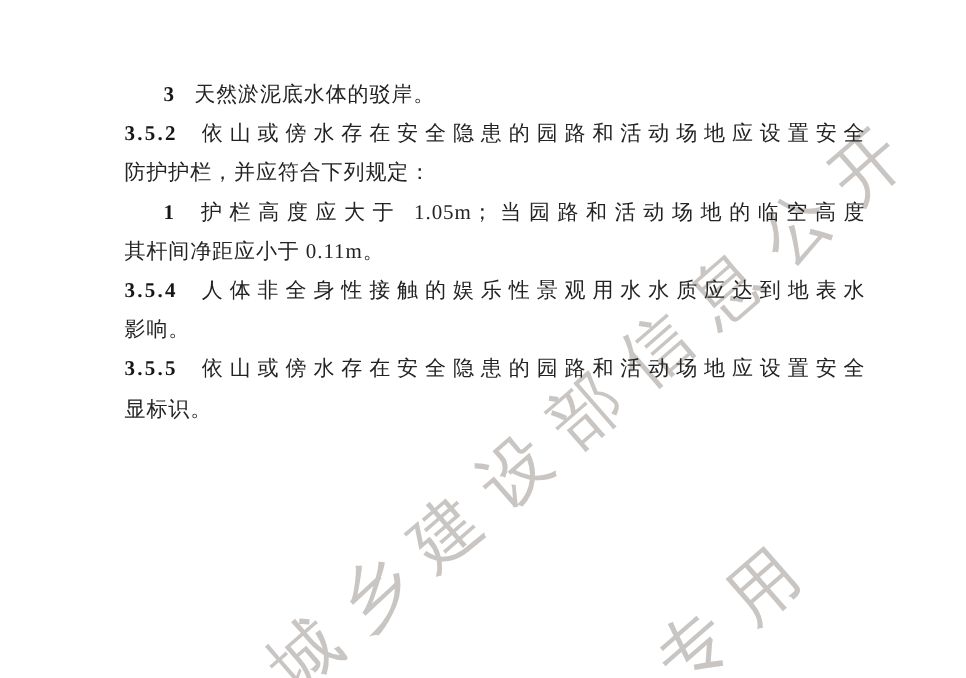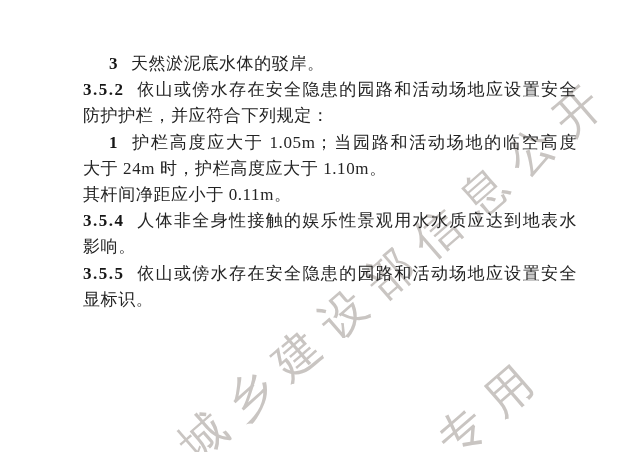--- a/index.html
+++ b/index.html
@@ -11,21 +11,21 @@
     font-family:"Liberation Serif","DejaVu Serif",serif;
     color:#232323;
   }
   
   .content{
     position:absolute;
     left:83px;top:51px;
     width:494px;
   }
   .line{
-    font-size:17px;
+    font-size:14px;
     line-height:26.2px;
     height:26.2px;
     white-space:nowrap;
     letter-spacing:0.6px;
     color:#232323;
   }
   .line.j{
     white-space:normal;
     text-align:justify;
     text-align-last:justify;
@@ -74,23 +74,20 @@
     </div>
 
     <div class="line">
       <span class="txt">防护护栏，并应符合下列规定：</span>
     </div>
 
     <div class="line indent j">
       <span class="num">1</span><span class="txt">护栏高度应大于 1.05m；当园路和活动场地的临空高度</span>
     </div>
 
-    <div class="line">
-      <span class="txt">大于 24m 时，护栏高度应大于 1.10m。</span>
-    </div>
 
 
     <div class="line">
       <span class="txt">其杆间净距应小于 0.11m。</span>
     </div>
 
 
     <div class="line j">
       <span class="num">3.5.4</span><span class="txt">人体非全身性接触的娱乐性景观用水水质应达到地表水</span>
     </div>

